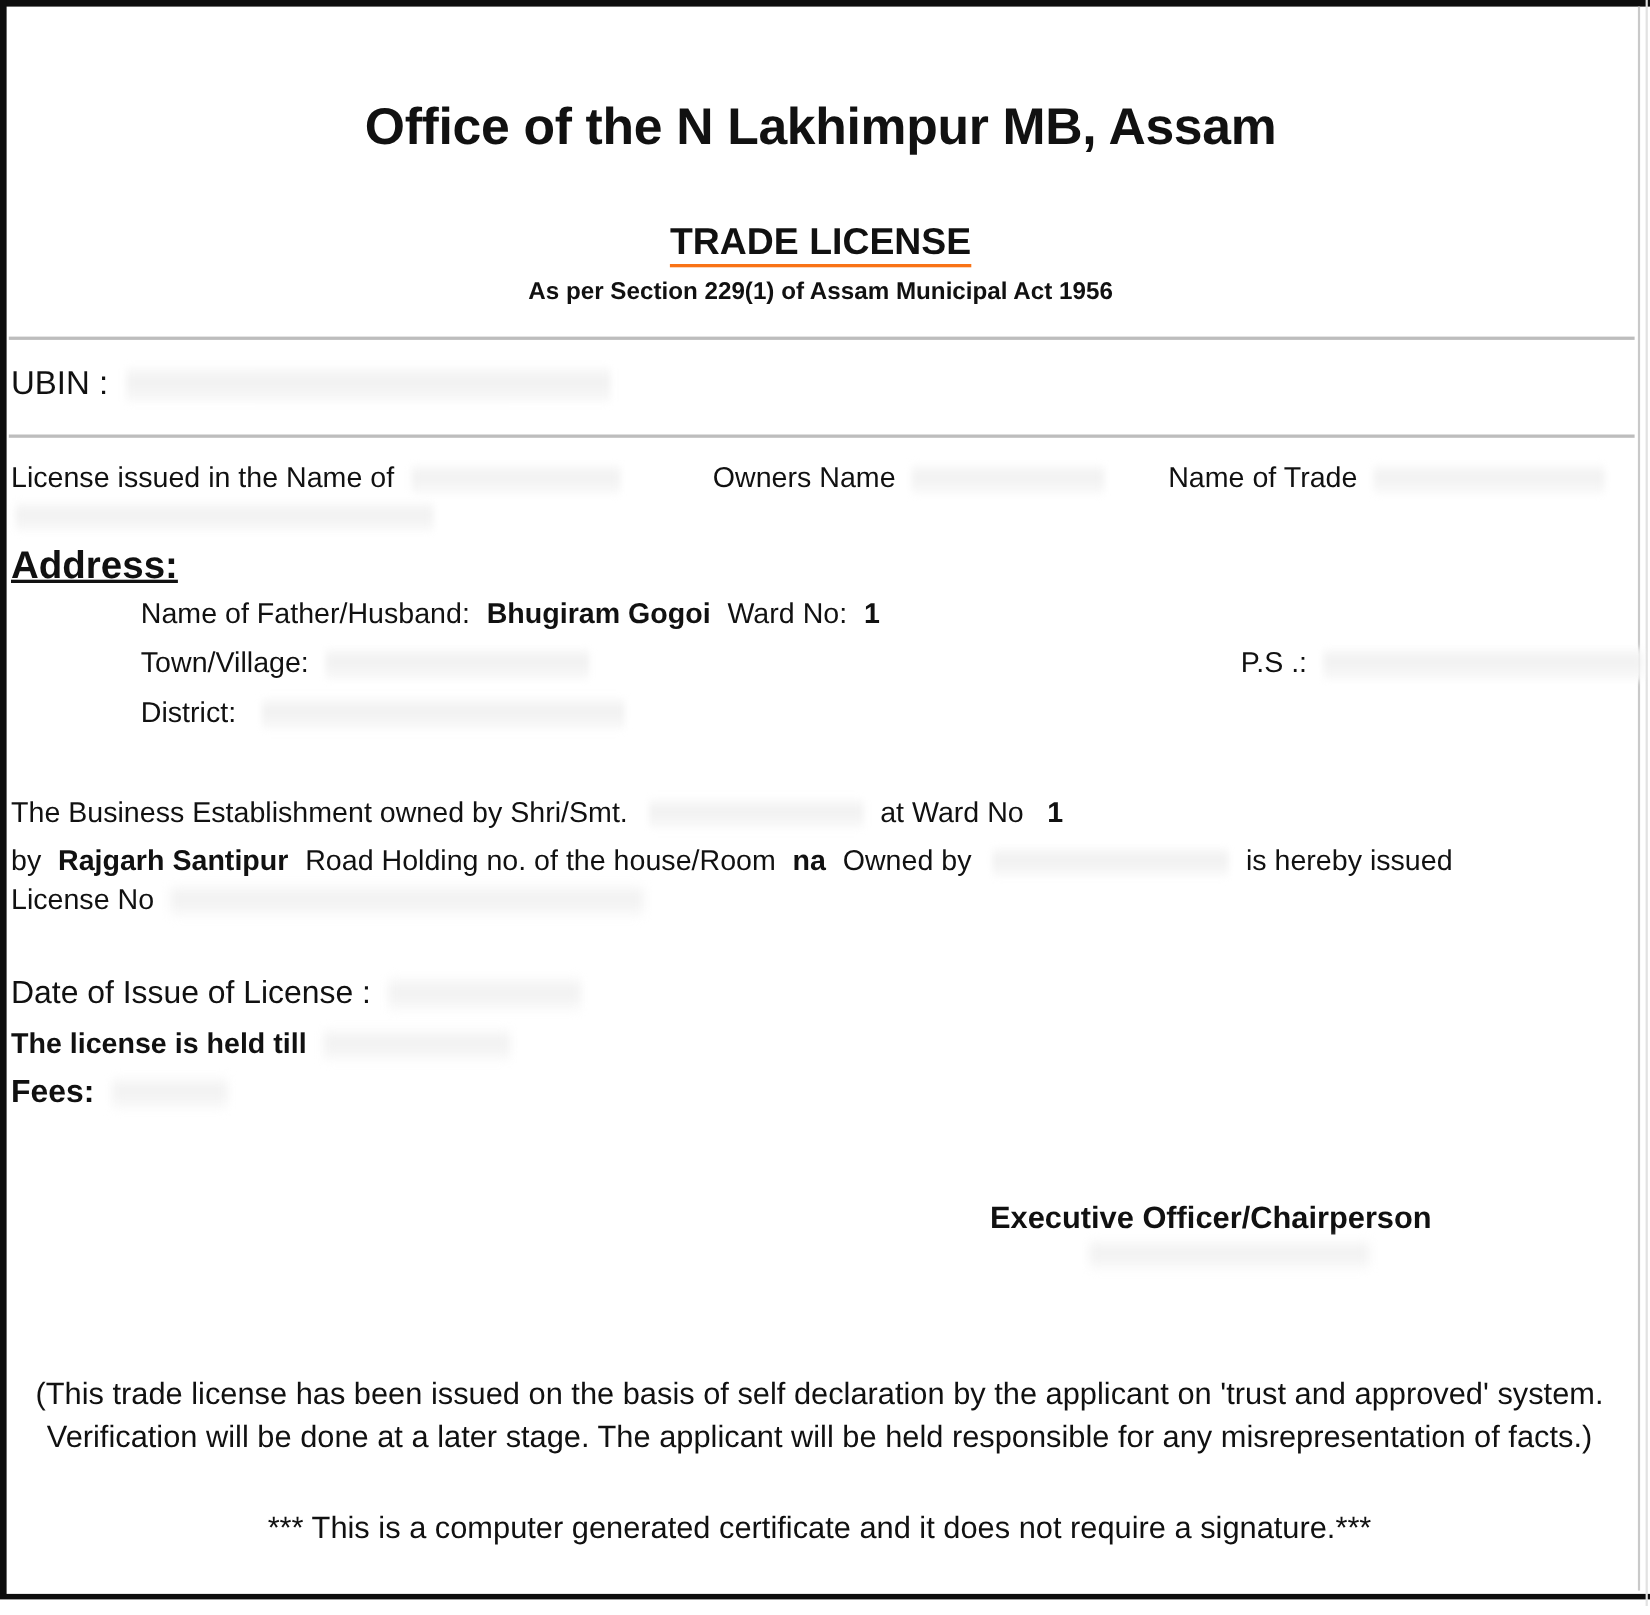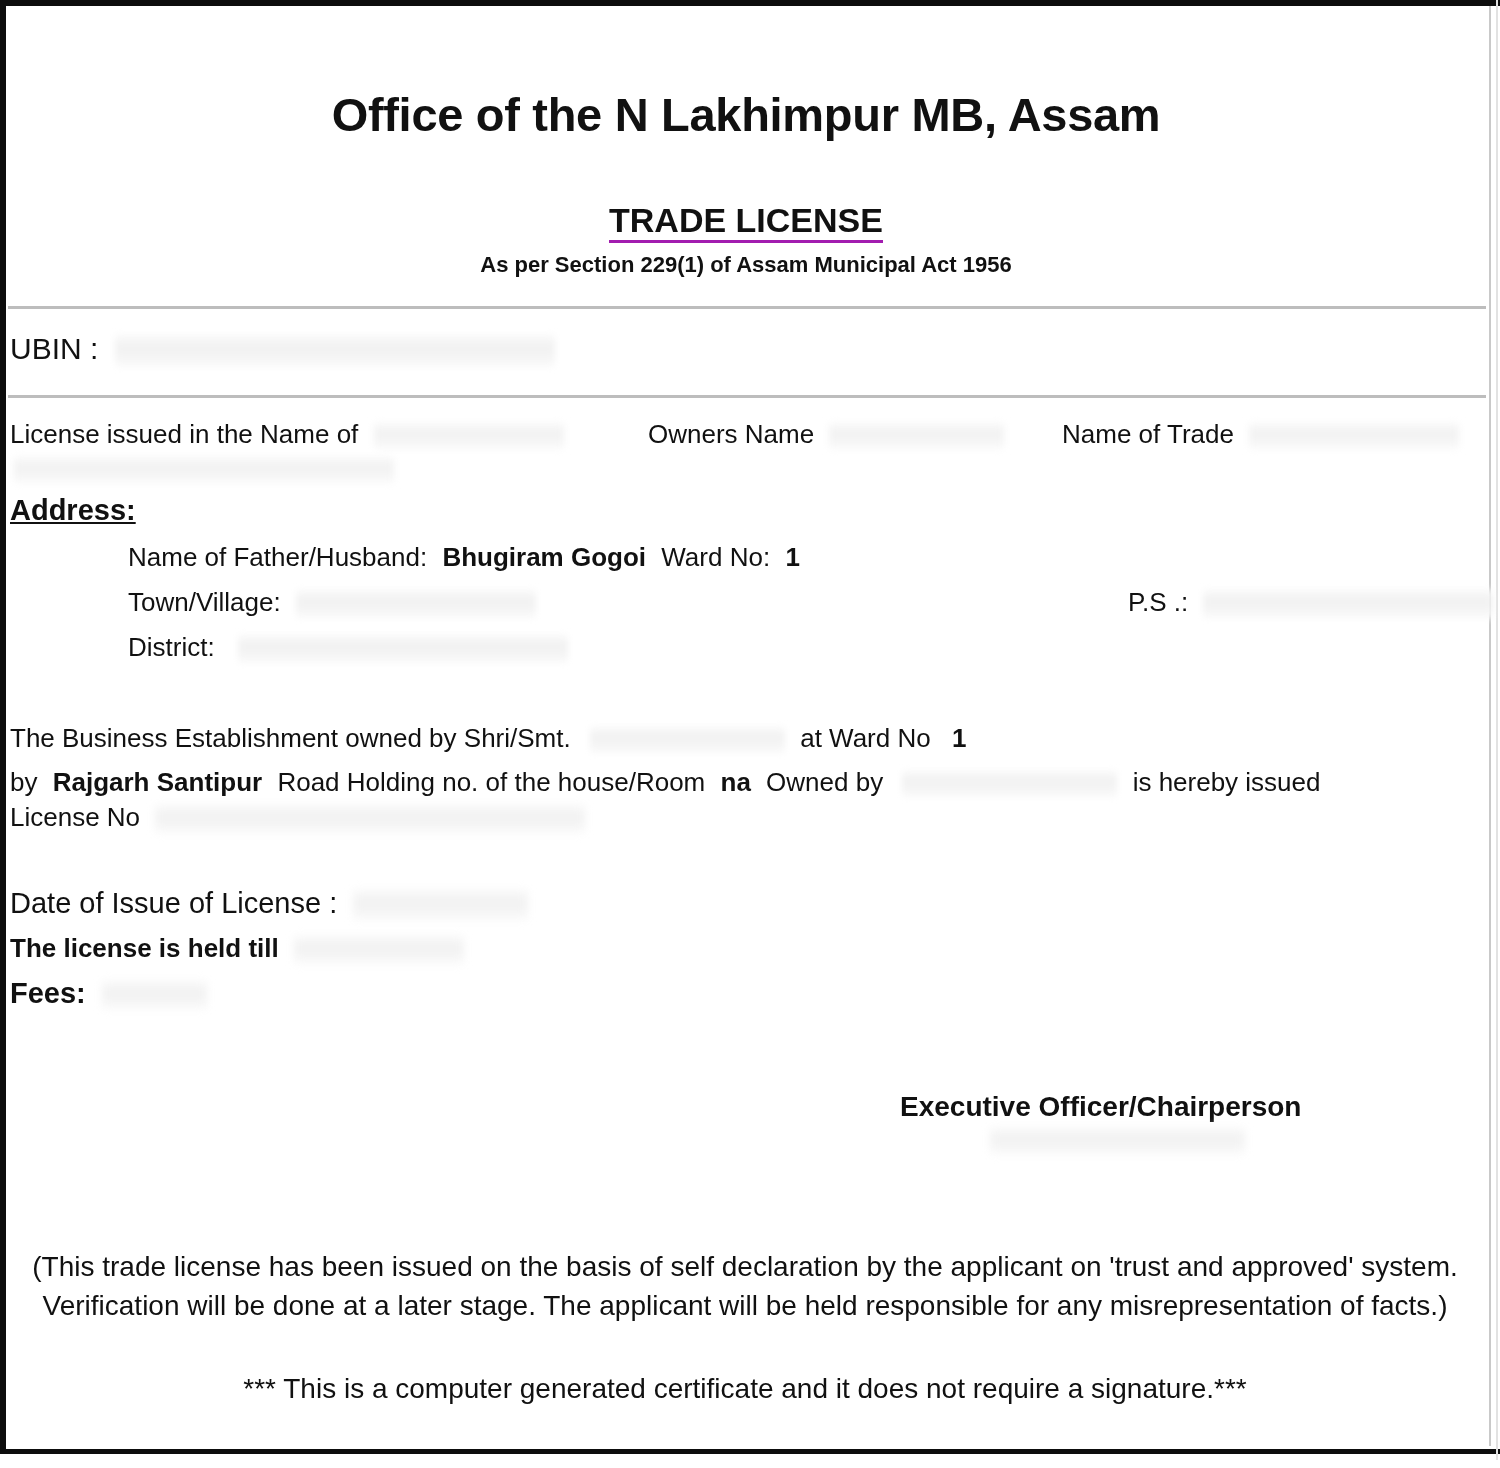--- a/index.html
+++ b/index.html
@@ -65,21 +65,21 @@
   }
   .trade-license {
     position: absolute;
     left: 6px; top: 201px;
     width: 1480px;
     text-align: center;
     font-size: 34px;
     font-weight: bold;
   }
   .trade-license span {
-    border-bottom: 3px solid #a21caf;
+    border-bottom: 3px solid #f97316;
     padding-bottom: 1px;
   }
   .act-line {
     position: absolute;
     left: 6px; top: 252px;
     width: 1480px;
     text-align: center;
     font-size: 22px;
     font-weight: bold;
   }
@@ -118,21 +118,21 @@
   
   #ubin-row { left: 10px; top: 330px; }
   #uain-row { left: 1058px; top: 330px; }
 
   
   #issued-row   { left: 10px;   top: 418px; }
   #owners-row   { left: 648px;  top: 418px; }
   #trade-row    { left: 1062px; top: 418px; }
   #issued-row2  { left: 14px;   top: 452px; }
 
-  #address-label { left: 10px; top: 492px; font-size: 29px; font-weight: bold; text-decoration: underline; }
+  #address-label { left: 10px; top: 492px; font-size: 35px; font-weight: bold; text-decoration: underline; }
 
   #father-row  { left: 128px; top: 541px; }
   #town-row    { left: 128px; top: 586px; }
   #po-row      { left: 678px; top: 586px; }
   #ps-row      { left: 1128px; top: 586px; }
   #district-row{ left: 128px; top: 631px; }
 
   
   #biz-1 { left: 10px; top: 722px; }
   #biz-2 { left: 10px; top: 766px; }

